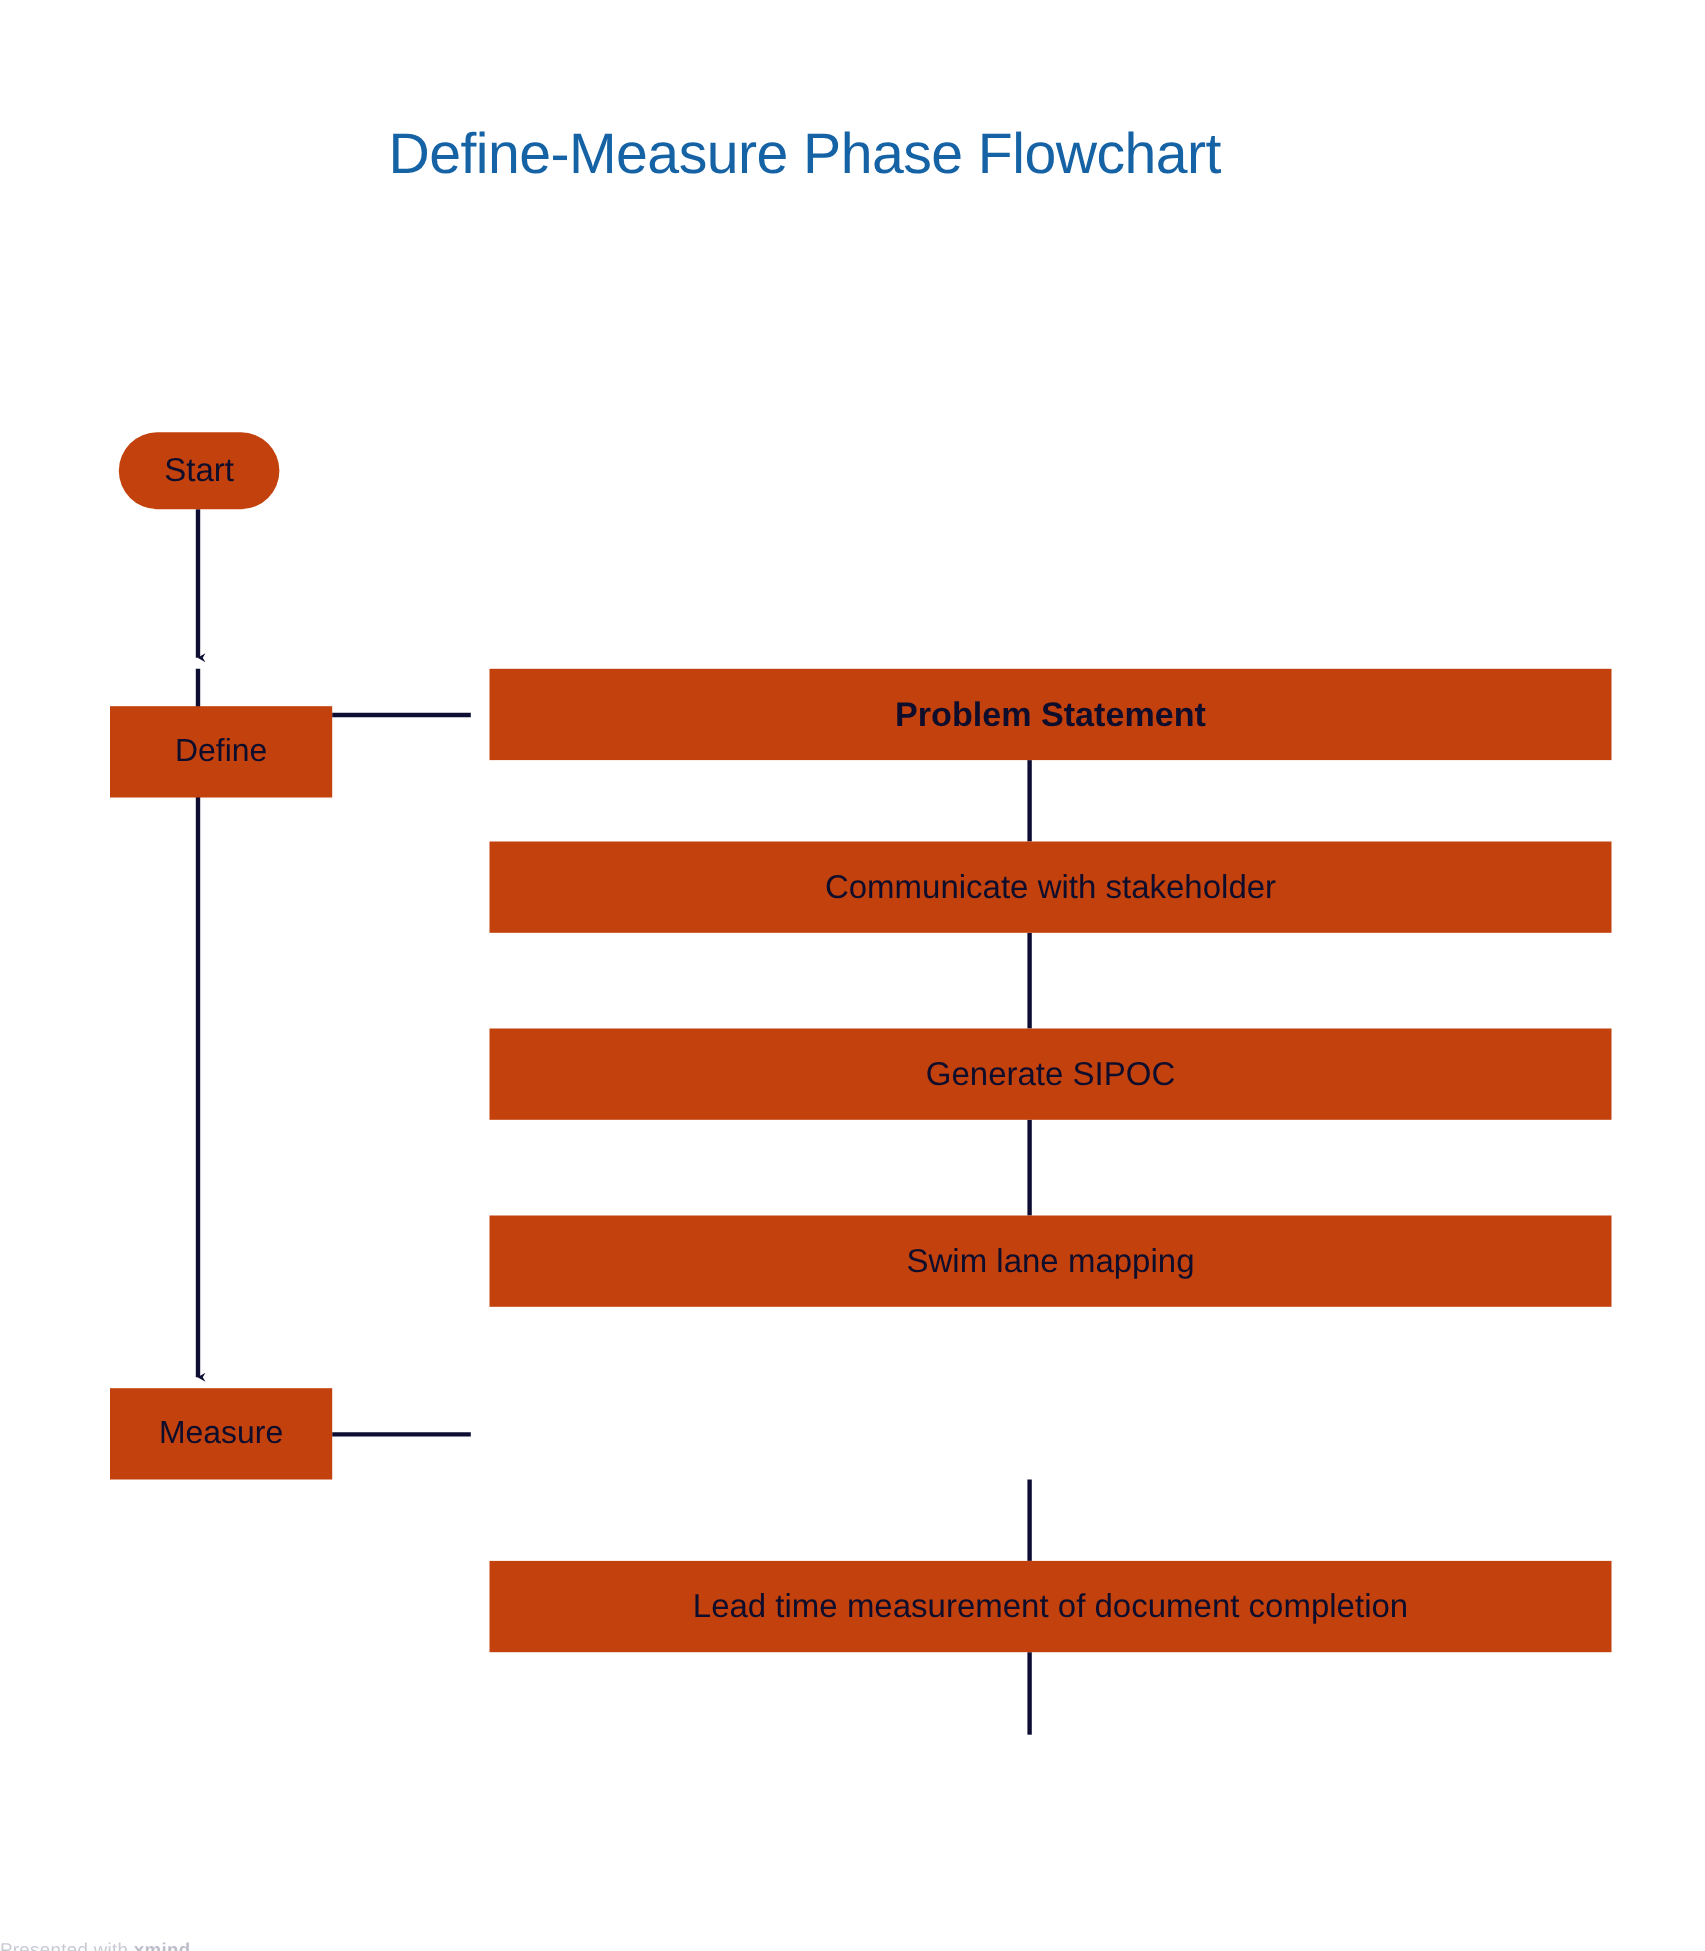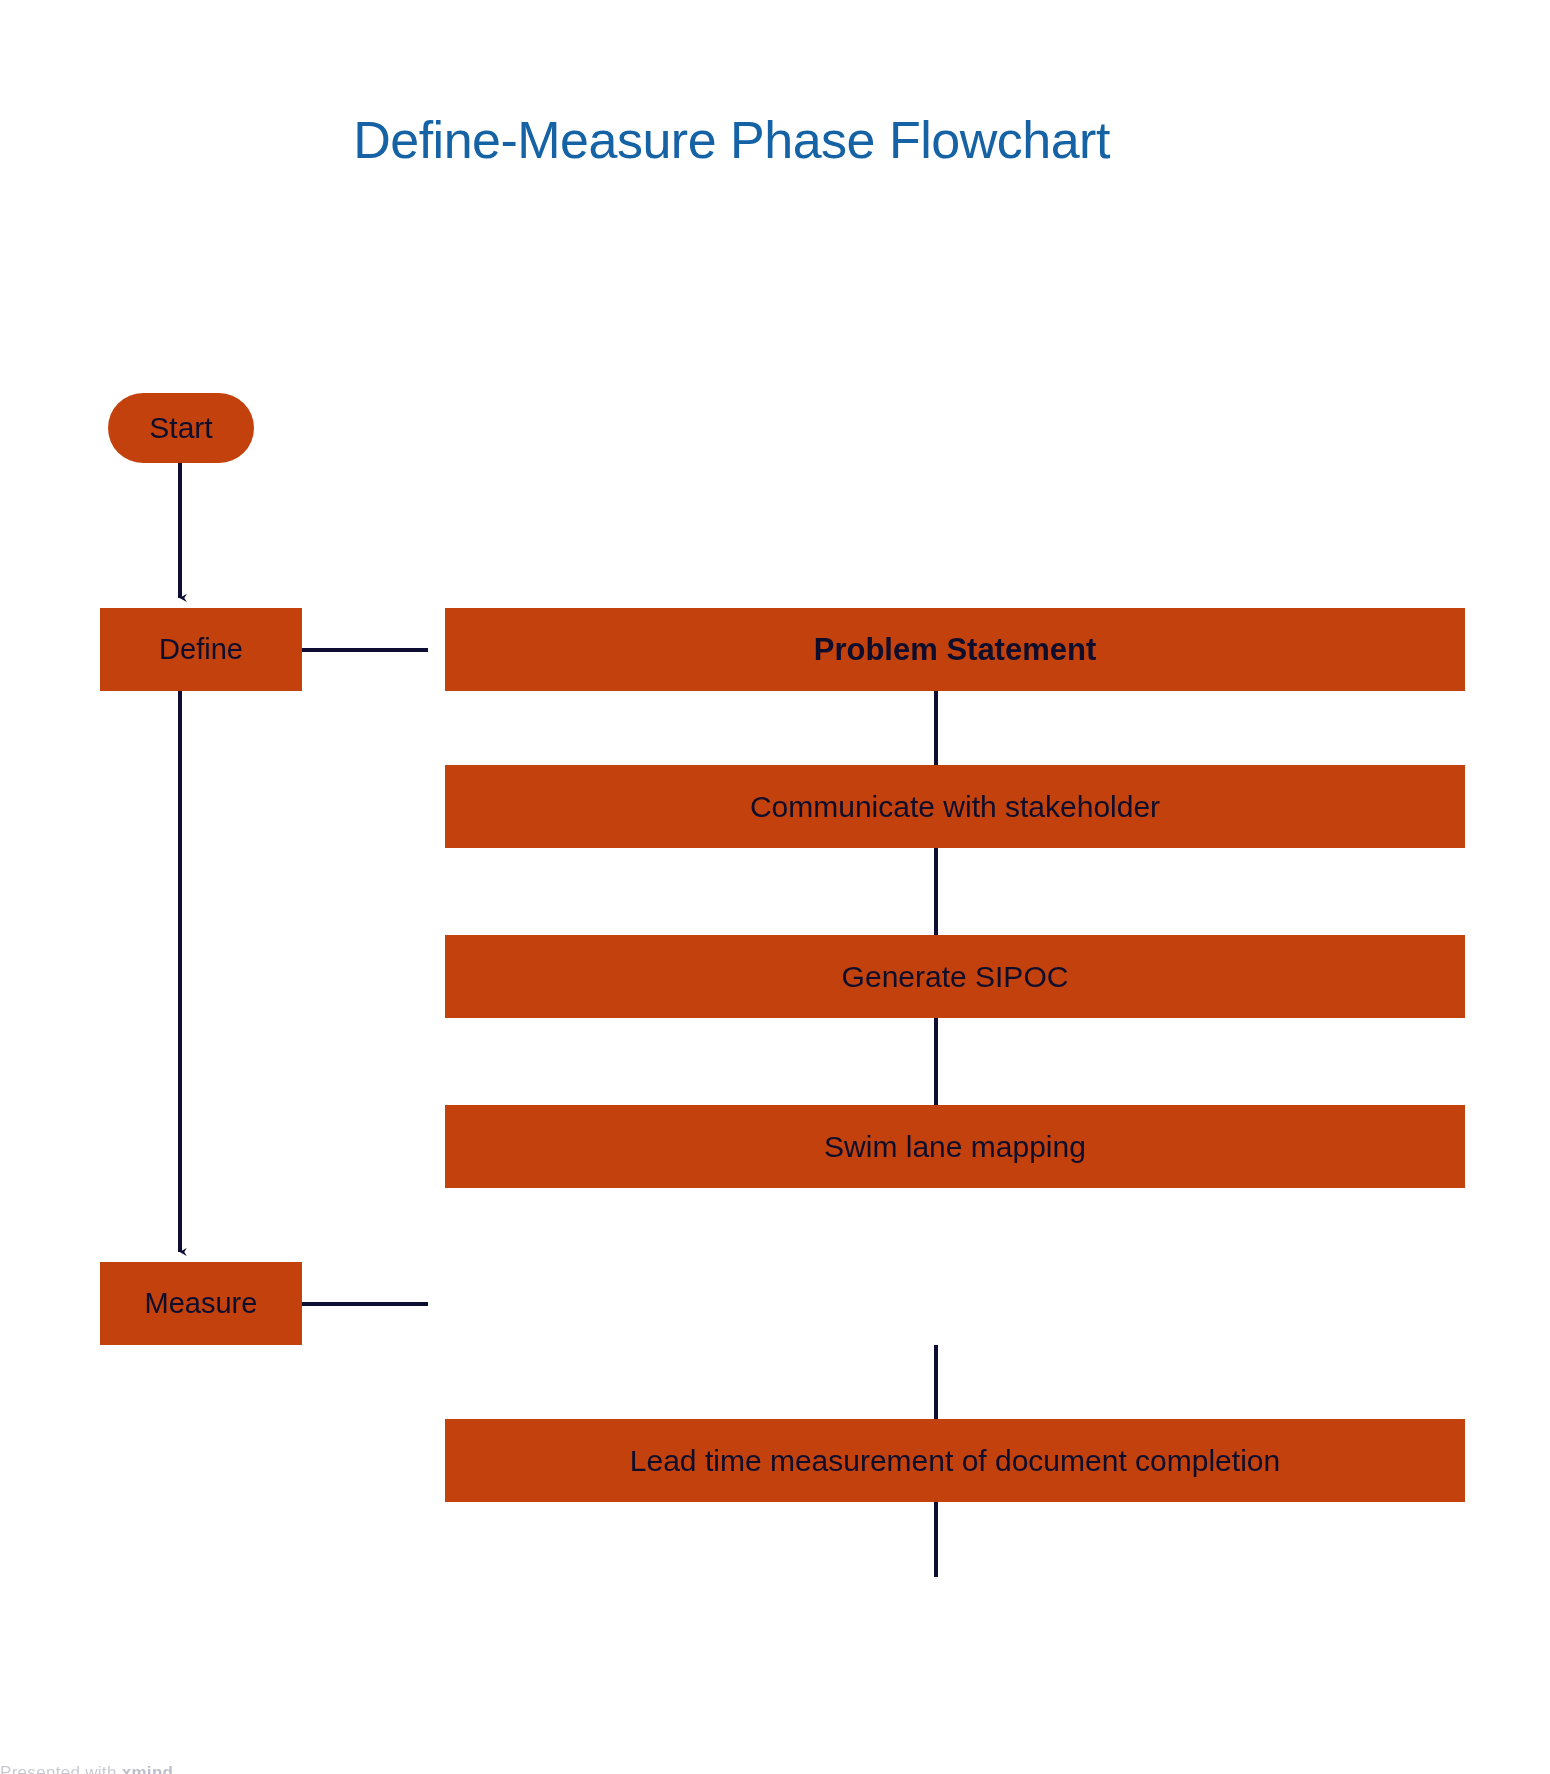--- a/index.html
+++ b/index.html
@@ -67,21 +67,21 @@
     font-size: 30px;
   }
 
   
   .phase-node {
     left: 100px;
     width: 202px;
     height: 83px;
     font-size: 29px;
   }
-  #define-node { top: 608px; }
+  #define-node { top: 642px; }
   #measure-node { top: 1262px; }
 
   
   .content-node {
     left: 428px;
     width: 1020px;
     height: 83px;
     font-size: 30px;
     margin-left: 17px;
   }

